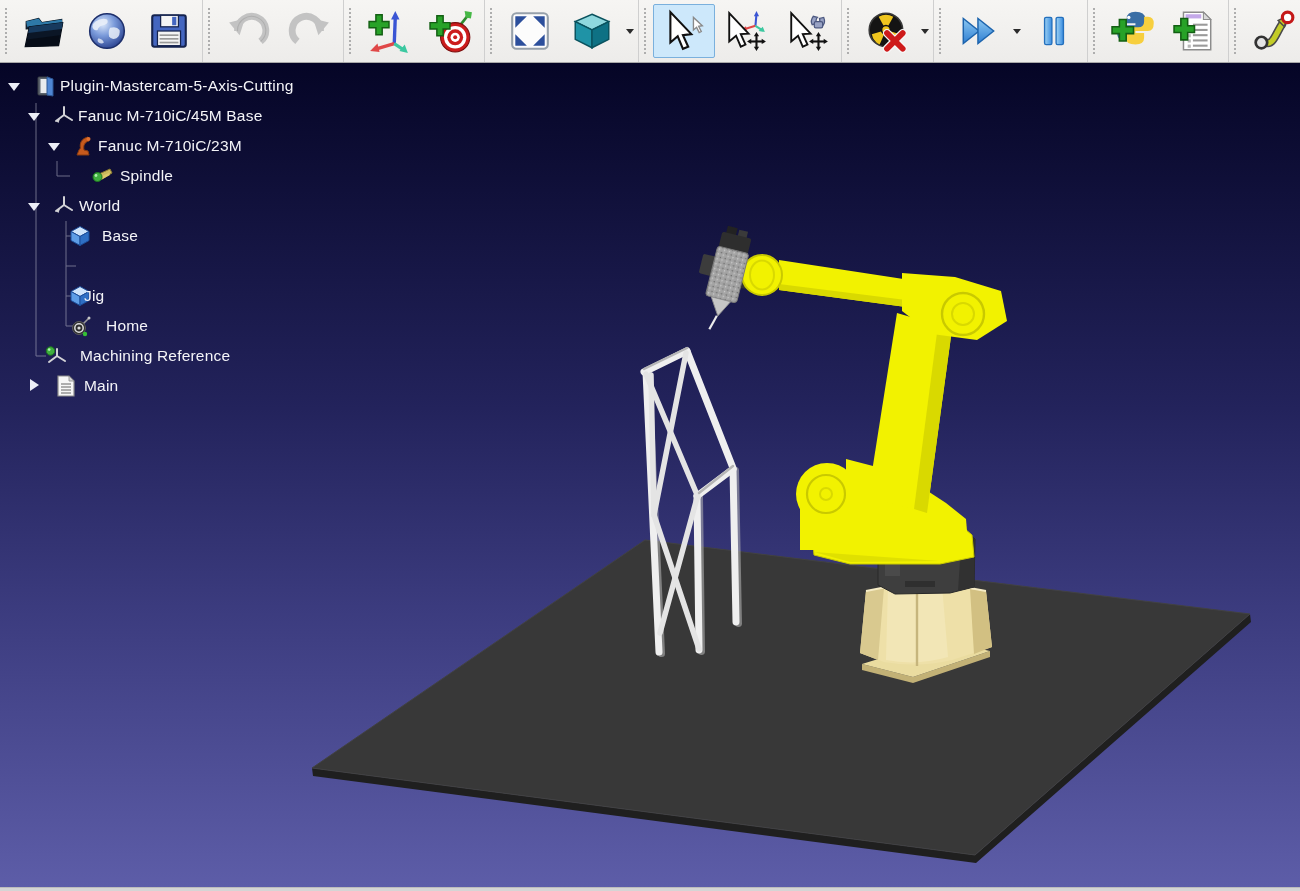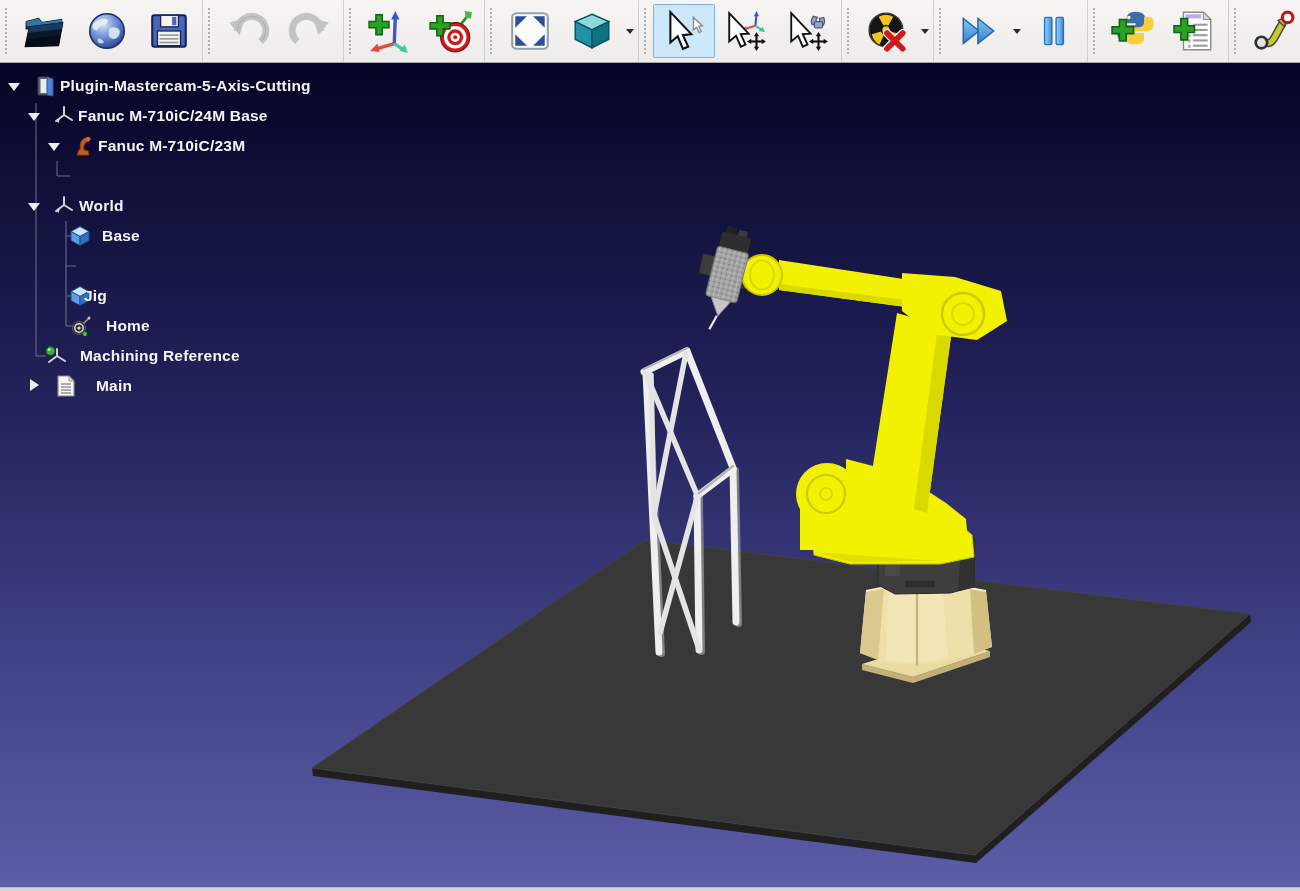--- a/index.html
+++ b/index.html
@@ -11,21 +11,21 @@
   .tbtn{width:62px;height:54px;display:flex;align-items:center;justify-content:center;border:1px solid transparent;border-radius:2px;box-sizing:border-box;}
   .tbtn.active{background:#cde8fb;border:1px solid #7ab0dd;}
   .tbtn svg{width:44px;height:44px;}
   .dd{width:13px;height:54px;display:flex;align-items:center;justify-content:center;}
   .dd i{display:block;width:0;height:0;border-left:4px solid transparent;border-right:4px solid transparent;border-top:5px solid #2b2b2b;}
   
   #viewport{position:absolute;left:0;top:63px;width:1300px;height:824px;background:linear-gradient(180deg,#050526 0%,#23235c 42%,#3b3b7e 66%,#5d5da8 100%);}
   #scene{position:absolute;left:0;top:0;}
   #bottomstrip{position:absolute;left:0;top:887px;width:1300px;height:4px;background:#d5d5d5;border-top:1px solid #bcbcbc;box-sizing:border-box;}
   
-  #tree{position:absolute;left:0;top:0;width:380px;height:345px;font-weight:bold;}
+  #tree{position:absolute;left:0;top:0;width:380px;height:345px;}
   .trow{position:absolute;left:0;height:30px;width:380px;}
   .exp{position:absolute;width:0;height:0;}
   .exp.down{top:12px;border-left:6px solid transparent;border-right:6px solid transparent;border-top:8px solid #eceef6;}
   .exp.right{top:8px;border-top:6px solid transparent;border-bottom:6px solid transparent;border-left:9px solid #eceef6;}
   .ticon{position:absolute;top:3px;width:24px;height:24px;}
   .ticon svg{width:24px;height:24px;}
   .tlabel{position:absolute;top:0;line-height:30px;font-size:15.5px;color:#f4f4f8;letter-spacing:.2px;white-space:nowrap;}
 </style>
 </head>
 <body>
@@ -426,34 +426,45 @@
         <span class="ticon" style="left:52px">
           <svg viewBox="0 0 24 24">
               <g stroke="#d2d2d6" stroke-width="2" stroke-linecap="round">
                 <line x1="12" y1="11" x2="12" y2="3"></line>
                 <line x1="12" y1="11" x2="4" y2="17"></line>
                 <line x1="12" y1="11" x2="20" y2="16"></line>
               </g>
               <polygon points="4,17 8,14.5 6.5,19" fill="#d2d2d6"></polygon>
             </svg>
         </span>
-        <span class="tlabel" style="left:78px">Fanuc M-710iC/24M Base</span>
+        <span class="tlabel" style="left:78px">Fanuc M-710iC/45M Base</span>
       </div>
 
       <div class="trow" style="top:68px">
         <span class="exp down" style="left:48px"></span>
         <span class="ticon" style="left:72px">
           <svg viewBox="0 0 24 24">
               <path d="M5,21 L17,21 L16,17 L12,16 C11,11 13,8 17,7 L16,3 C9,4.5 7.5,10 8.5,14 L7,16 Z" fill="#c75a1d" stroke="#8a3c10" stroke-width="1"></path>
               <circle cx="16.5" cy="5" r="2" fill="#e07030"></circle>
             </svg>
         </span>
         <span class="tlabel" style="left:98px">Fanuc M-710iC/23M</span>
       </div>
 
+      <div class="trow" style="top:98px">
+        <span class="ticon" style="left:90px">
+          <svg viewBox="0 0 24 24">
+              <polygon points="9,10 20,5 22,9 12,15" fill="#cbb95e" stroke="#8a7a30" stroke-width="1"></polygon>
+              <polygon points="9,13 19,9 20,11 11,16" fill="#ddc86a"></polygon>
+              <circle cx="7.5" cy="13" r="4.5" fill="#3fae3f" stroke="#1e7a1e" stroke-width="1"></circle>
+              <circle cx="6" cy="11.5" r="1.4" fill="#aef0ae"></circle>
+            </svg>
+        </span>
+        <span class="tlabel" style="left:120px">Spindle</span>
+      </div>
 
       <div class="trow" style="top:158px">
         <span class="ticon" style="left:68px">
           <svg viewBox="0 0 24 24">
               <polygon points="12,2.5 21,7.5 12,12.5 3,7.5" fill="#cfe4fb" stroke="#1d4e9a" stroke-width="1"></polygon>
               <polygon points="3,7.5 12,12.5 12,21.5 3,16.5" fill="#5e9de6" stroke="#1d4e9a" stroke-width="1"></polygon>
               <polygon points="12,12.5 21,7.5 21,16.5 12,21.5" fill="#2f6fc4" stroke="#1d4e9a" stroke-width="1"></polygon>
             </svg>
         </span>
         <span class="tlabel" style="left:102px">Base</span>
@@ -522,19 +533,19 @@
               <polygon points="4,2 15,2 20,7 20,22 4,22" fill="#f6f6f6" stroke="#8c8c8c" stroke-width="1.2"></polygon>
               <polygon points="15,2 20,7 15,7" fill="#d4d4d4" stroke="#8c8c8c" stroke-width=".8"></polygon>
               <g stroke="#8e8e8e" stroke-width="1.4">
                 <line x1="7" y1="10" x2="17" y2="10"></line>
                 <line x1="7" y1="13" x2="17" y2="13"></line>
                 <line x1="7" y1="16" x2="17" y2="16"></line>
                 <line x1="7" y1="19" x2="17" y2="19"></line>
               </g>
             </svg>
         </span>
-        <span class="tlabel" style="left:96px">Main</span>
+        <span class="tlabel" style="left:84px">Main</span>
       </div>
     </div>
   </div>
 
   <div id="bottomstrip"></div>
 </div>
 
 </body></html>

